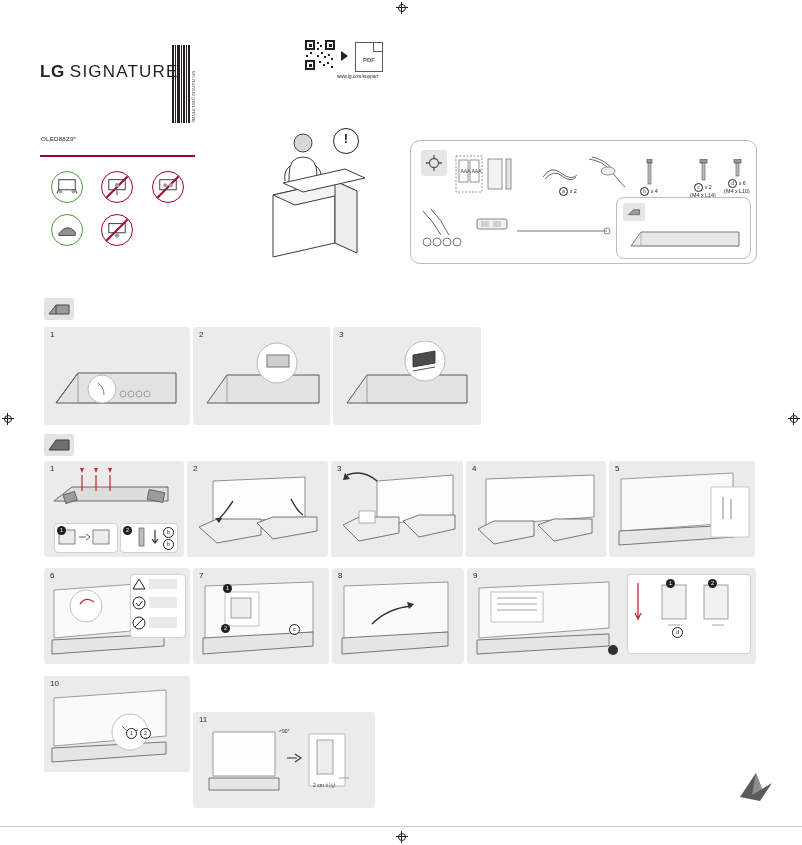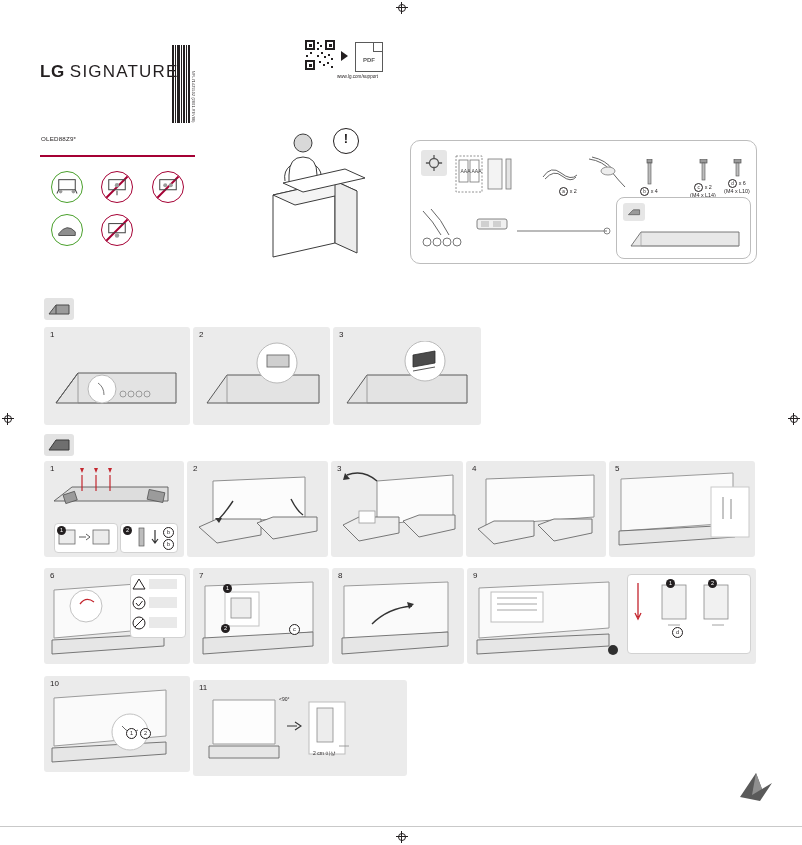--- a/index.html
+++ b/index.html
@@ -497,21 +497,21 @@
     <svg style="position:absolute;left:6px;top:10px;" width="136" height="82" viewBox="0 0 136 82">
       <path d="M4 12 l112 -8 l0 46 l-112 10 z" fill="#fafafa" stroke="#9b9b9b" stroke-width="1"></path>
       <path d="M2 62 l114 -6 l0 12 l-114 8 z" fill="#e6e6e6" stroke="#6a6a6a" stroke-width=".9"></path>
       <circle cx="80" cy="46" r="18" fill="#fff" stroke="#c2c2c2" stroke-width="1"></circle>
       <path d="M72 40 q8 10 16 4" fill="none" stroke="#6a6a6a" stroke-width="1"></path>
     </svg>
     <div class="num-badge light" style="left:82px;top:52px;">1</div>
     <div class="num-badge light" style="left:96px;top:52px;">2</div>
   </div>
 
-  <div class="step" style="left:193px;top:680px;width:182px;height:96px;padding-left:32px;">
+  <div class="step" style="left:193px;top:712px;width:182px;height:96px;">
     <div class="num">11</div>
     <svg style="position:absolute;left:6px;top:12px;" width="172" height="78" viewBox="0 0 172 78">
       <path d="M14 8 l62 0 l0 44 l-62 0 z" fill="#fdfdfd" stroke="#9b9b9b" stroke-width="1"></path>
       <path d="M10 54 l70 0 l0 12 l-70 0 z" fill="#e6e6e6" stroke="#6a6a6a" stroke-width=".9"></path>
       <path d="M88 34 l10 0 M96 30 l6 4 l-6 4" fill="none" stroke="#333" stroke-width="1.1"></path>
       <rect x="110" y="10" width="36" height="52" fill="#fff" stroke="#bdbdbd" stroke-width="1"></rect>
       <rect x="118" y="16" width="16" height="34" fill="#ededed" stroke="#8a8a8a" stroke-width=".8"></rect>
       <path d="M140 54 l10 0" stroke="#8a8a8a" stroke-width=".8"></path>
     </svg>
     <div class="dim-label" style="left:86px;top:16px;">&lt;90°</div>

